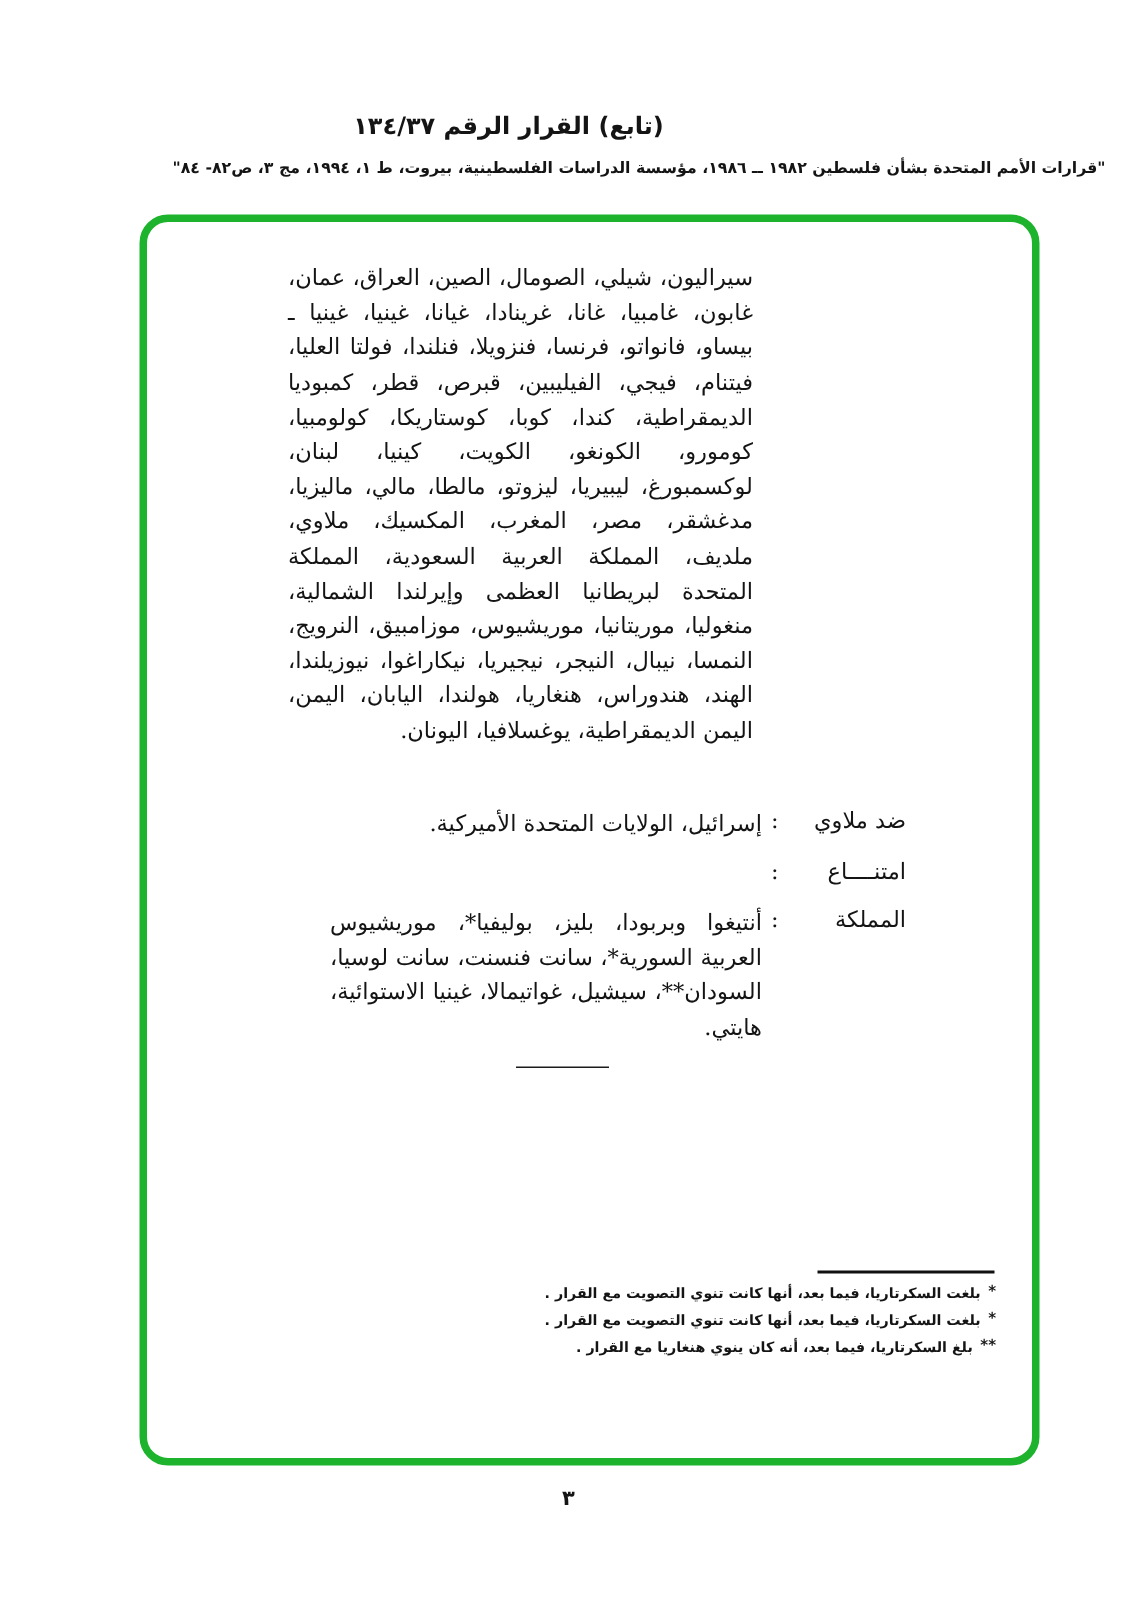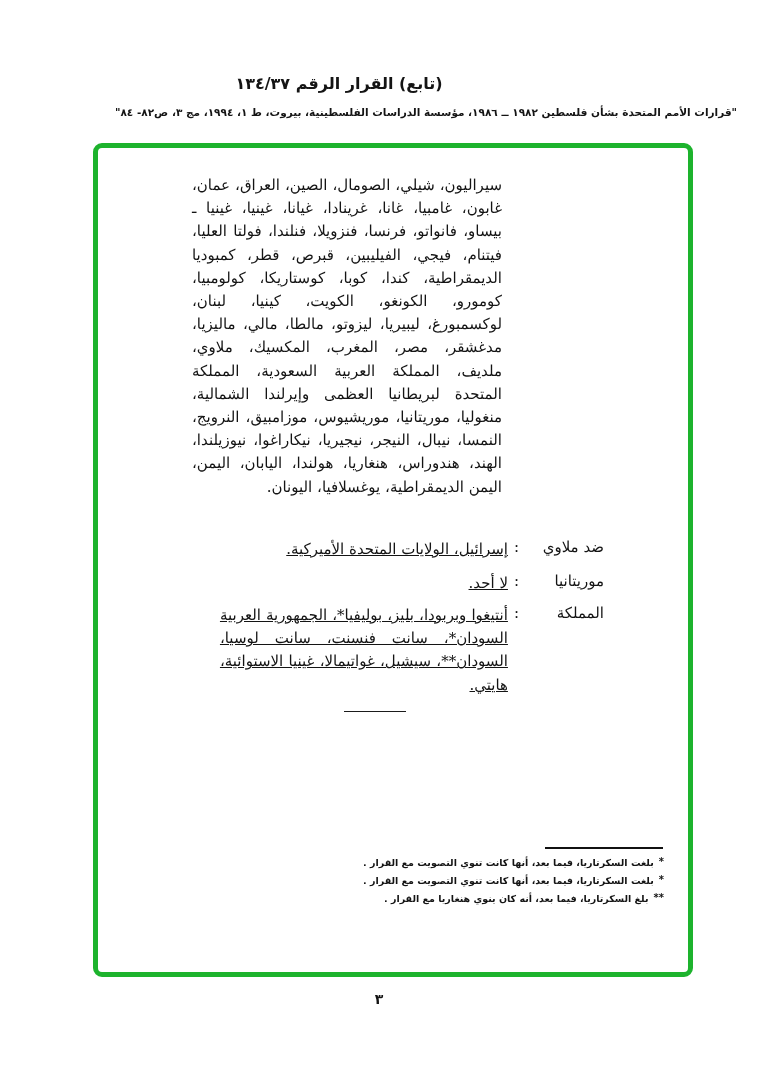--- a/index.html
+++ b/index.html
@@ -15,39 +15,39 @@
   }
   .citation-line {
     position:absolute; top:106px; left:96px; width:660px;
     text-align:center; direction:rtl; white-space:nowrap;
     font-weight:bold; font-size:10.5px;
     font-family:"DejaVu Sans", sans-serif;
   }
 
   .content-frame {
     position:absolute; left:93px; top:143px; width:600px; height:834px;
-    border:5px solid #1db32d; border-radius:9px; background:#ffffff;
+    border:5px solid #1db32d; border-radius:19px; background:#ffffff;
   }
 
   .countries-paragraph {
     position:absolute; top:26px; right:186px; width:310px;
     direction:rtl; text-align:justify;
     font-size:15px; line-height:23.2px;
     font-family:"DejaVu Serif", serif;
   }
 
   .vote-section {
     position:absolute; right:84px;
     display:flex; direction:rtl; align-items:flex-start;
     font-size:15px; font-family:"DejaVu Serif", serif;
   }
   .vote-section .lbl { width:78px; white-space:nowrap; }
   .vote-section .colon { padding:0 7px 0 6px; }
   .vote-section .val {
-    width:288px; direction:rtl; text-align:justify; line-height:23.2px;text-decoration:underline;
+    width:288px; direction:rtl; text-align:justify; line-height:23.2px;
   }
   #section-against { top:390px; }
   #section-abstain { top:424px; }
   #section-absent  { top:456px; }
 
   .mid-rule {
     position:absolute; top:563px; left:246px; width:62px;
     border-top:1.6px solid #1b1b1b;
   }
 
@@ -83,29 +83,28 @@
 
   <div class="countries-paragraph">سيراليون، شيلي، الصومال، الصين، العراق، عمان، غابون، غامبيا، غانا، غرينادا، غيانا، غينيا، غينيا ـ بيساو، فانواتو، فرنسا، فنزويلا، فنلندا، فولتا العليا، فيتنام، فيجي، الفيليبين، قبرص، قطر، كمبوديا الديمقراطية، كندا، كوبا، كوستاريكا، كولومبيا، كومورو، الكونغو، الكويت، كينيا، لبنان، لوكسمبورغ، ليبيريا، ليزوتو، مالطا، مالي، ماليزيا، مدغشقر، مصر، المغرب، المكسيك، ملاوي، ملديف، المملكة العربية السعودية، المملكة المتحدة لبريطانيا العظمى وإيرلندا الشمالية، منغوليا، موريتانيا، موريشيوس، موزامبيق، النرويج، النمسا، نيبال، النيجر، نيجيريا، نيكاراغوا، نيوزيلندا، الهند، هندوراس، هنغاريا، هولندا، اليابان، اليمن، اليمن الديمقراطية، يوغسلافيا، اليونان.</div>
 
   <div class="vote-section" id="section-against">
     <span class="lbl">ضد ملاوي</span>
     <span class="colon">:</span>
     <span class="val">إسرائيل، الولايات المتحدة الأميركية.</span>
   </div>
 
   <div class="vote-section" id="section-abstain">
-    <span class="lbl">موريتانيا</span>
+    <span class="lbl">امتنــــاع</span>
     <span class="colon">:</span>
-    <span class="val">لا أحد.</span>
   </div>
 
   <div class="vote-section" id="section-absent">
     <span class="lbl">المملكة</span>
     <span class="colon">:</span>
-    <span class="val">أنتيغوا وبربودا، بليز، بوليفيا*، الجمهورية العربية السودان*، سانت فنسنت، سانت لوسيا، السودان**، سيشيل، غواتيمالا، غينيا الاستوائية، هايتي.</span>
+    <span class="val">أنتيغوا وبربودا، بليز، بوليفيا*، موريشيوس العربية السورية*، سانت فنسنت، سانت لوسيا، السودان**، سيشيل، غواتيمالا، غينيا الاستوائية، هايتي.</span>
   </div>
 
   <div class="mid-rule"></div>
 
   <div class="footnote-separator"></div>
 
   <div class="footnote-row" id="footnote-0">
     <span class="marker">*</span>
     <span class="fn-text">بلغت السكرتاريا، فيما بعد، أنها كانت تنوي التصويت مع القرار .</span>
   </div>

